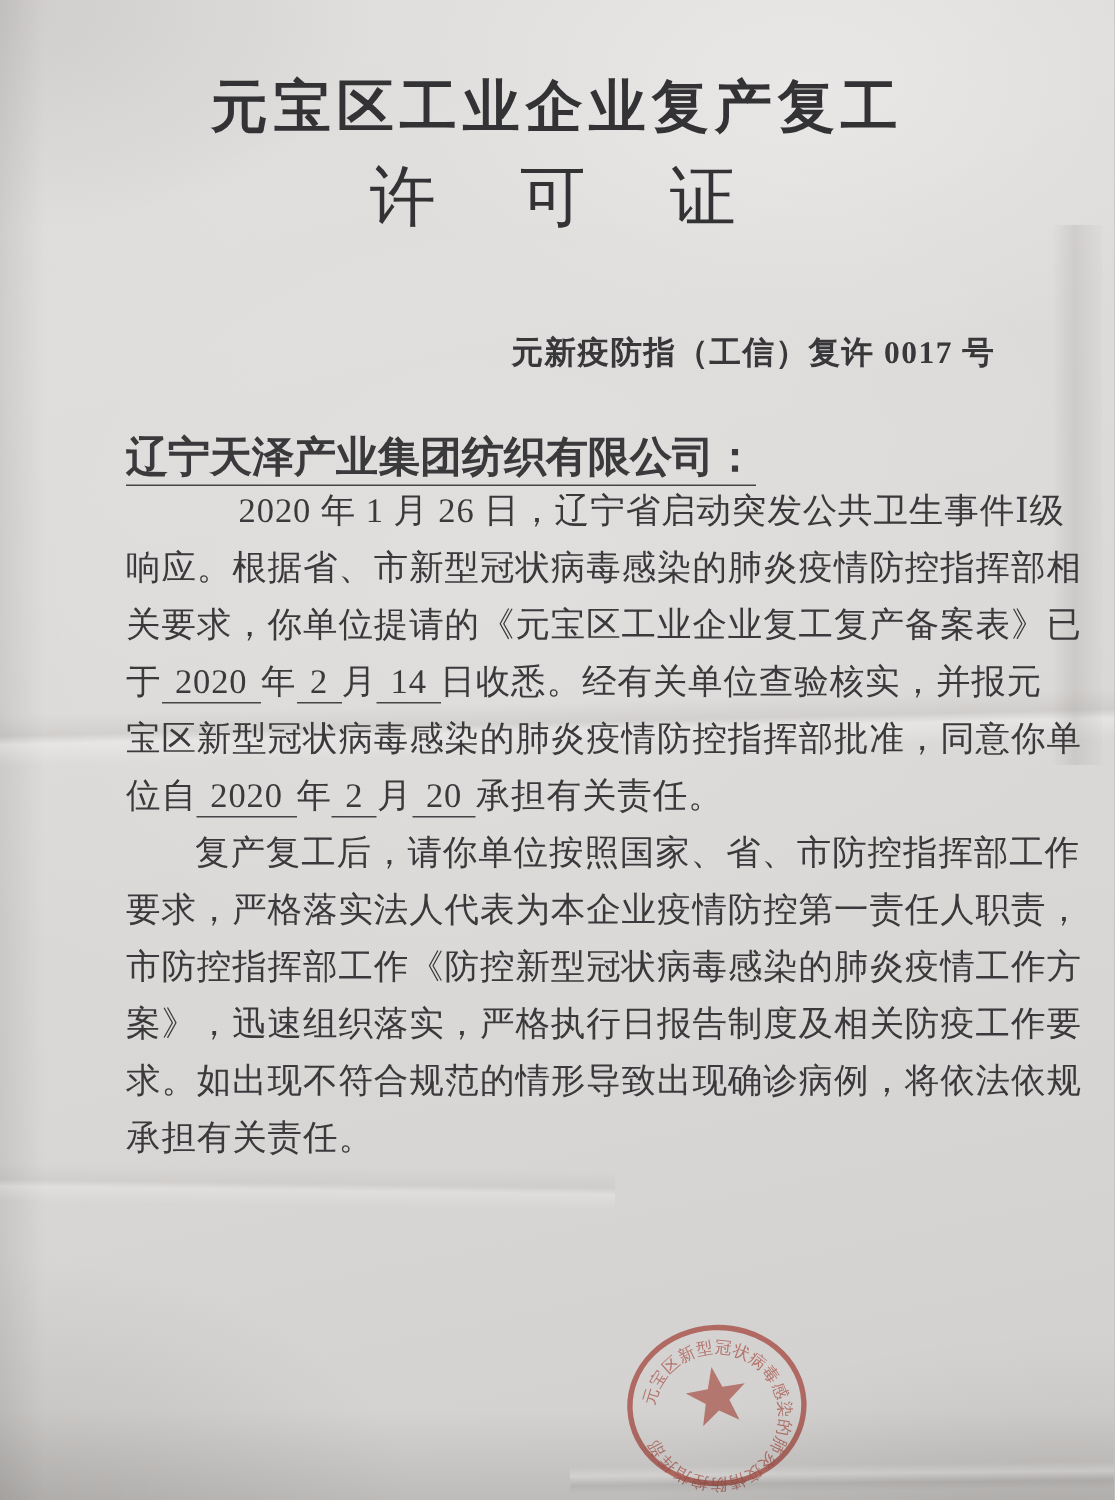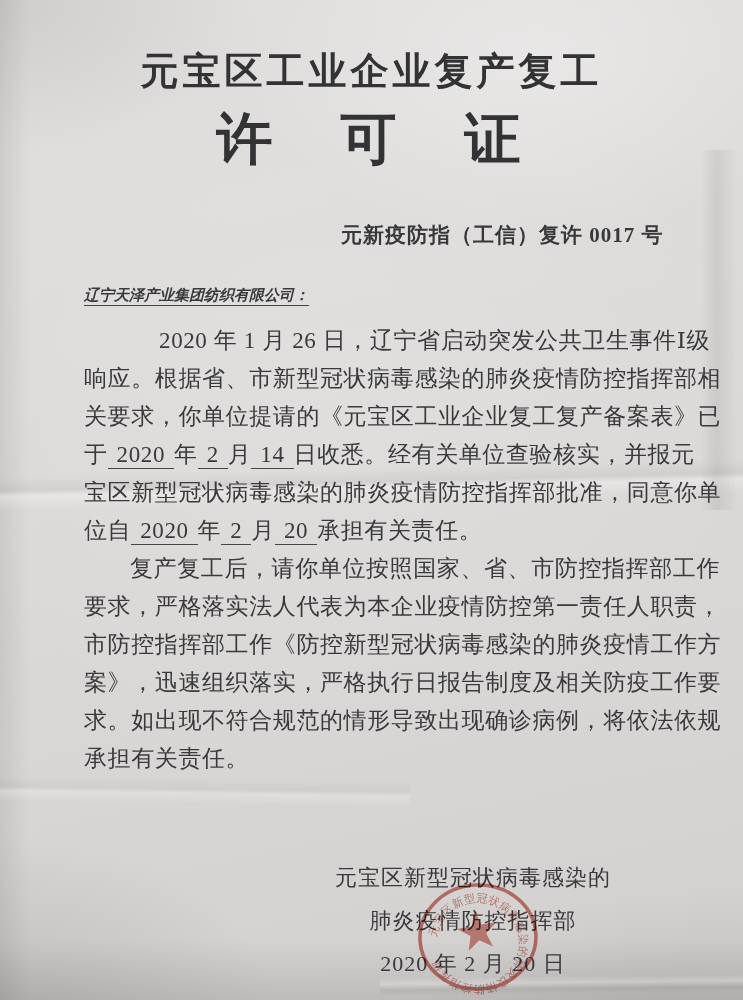--- a/index.html
+++ b/index.html
@@ -67,31 +67,31 @@
   
   .title-line1 {
     position: absolute; left: 0; right: 0; top: 46px;
     text-align: center;
     font-size: 38px; font-weight: 600; letter-spacing: 4px;
     color: #333235;
   }
   .title-line2 {
     position: absolute; left: 0; right: 0; top: 102px;
     text-align: center;
-    font-size: 56px; font-weight: 700; letter-spacing: 6px;
+    font-size: 44px; font-weight: 400; letter-spacing: 6px;
     color: #333235;
   }
   .doc-number {
     position: absolute; left: 341px; top: 221px;
     font-size: 21px; font-weight: 700; letter-spacing: 1px;
     color: #38373a;
   }
   .addressee {
     position: absolute; left: 84px; top: 286px;
-    font-size: 15px; font-weight: 600; font-style: italic;
+    font-size: 28px; font-weight: 600;
   }
   .addressee .uline {
     border-bottom: 1.5px solid #454446;
     padding-bottom: 2px;
   }
   .body-text {
     position: absolute; left: 84px; top: 322px; width: 626px;
     font-size: 23px; line-height: 38px; letter-spacing: 0.6px;
     color: #3a393b;
   }
@@ -147,25 +147,20 @@
     <p>宝区新型冠状病毒感染的肺炎疫情防控指挥部批准，同意你单</p>
     <p><span>位自</span><span class="blank">2020</span><span>年</span><span class="blank">2</span><span>月</span><span class="blank">20</span><span>承担有关责任。</span></p>
     <p class="indent">复产复工后，请你单位按照国家、省、市防控指挥部工作</p>
     <p>要求，严格落实法人代表为本企业疫情防控第一责任人职责，</p>
     <p>市防控指挥部工作《防控新型冠状病毒感染的肺炎疫情工作方</p>
     <p>案》，迅速组织落实，严格执行日报告制度及相关防疫工作要</p>
     <p>求。如出现不符合规范的情形导致出现确诊病例，将依法依规</p>
     <p>承担有关责任。</p>
   </div>
 
-  <div class="signature">
-    <p>元宝区新型冠状病毒感染的</p>
-    <p>肺炎疫情防控指挥部</p>
-    <p>2020 年 2 月 20 日</p>
-  </div>
 
   <svg class="seal" viewBox="0 0 130 124" xmlns="http://www.w3.org/2000/svg">
     <defs>
       <path id="ringPath" d="M 23,61 A 42,42 0 1 1 22.99,61.06" fill="none"></path>
     </defs>
     <ellipse cx="65" cy="61" rx="58" ry="52" fill="none" stroke="#c0493d" stroke-width="3.6" opacity="0.82"></ellipse>
     <polygon points="65,35 69.94,49.2 84.97,49.51 72.99,58.6 77.34,72.99 65,64.4 52.66,72.99 57.01,58.6 45.03,49.51 60.06,49.2" transform="rotate(-7 65 54)" fill="#c0493d" opacity="0.72"></polygon>
     <text font-size="11" letter-spacing="0.5" fill="#c0493d" opacity="0.75" font-family="Liberation Serif, DejaVu Serif, serif">
       <textPath href="#ringPath" startOffset="2">元宝区新型冠状病毒感染的肺炎疫情防控指挥部</textPath>
     </text>

